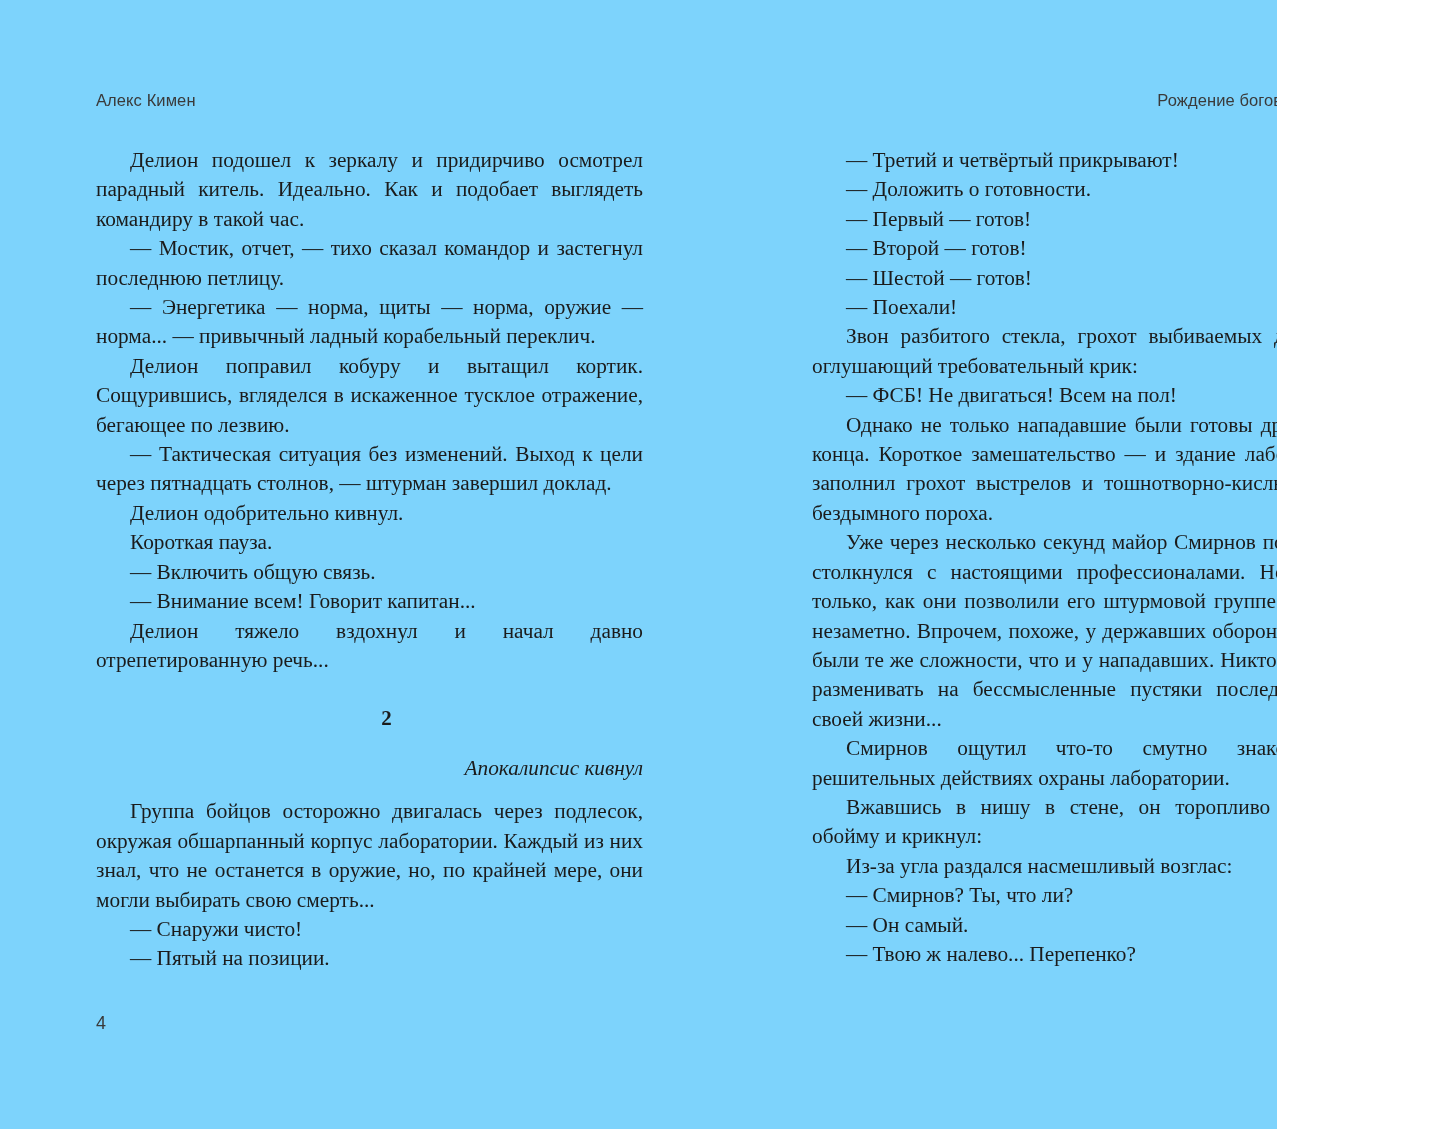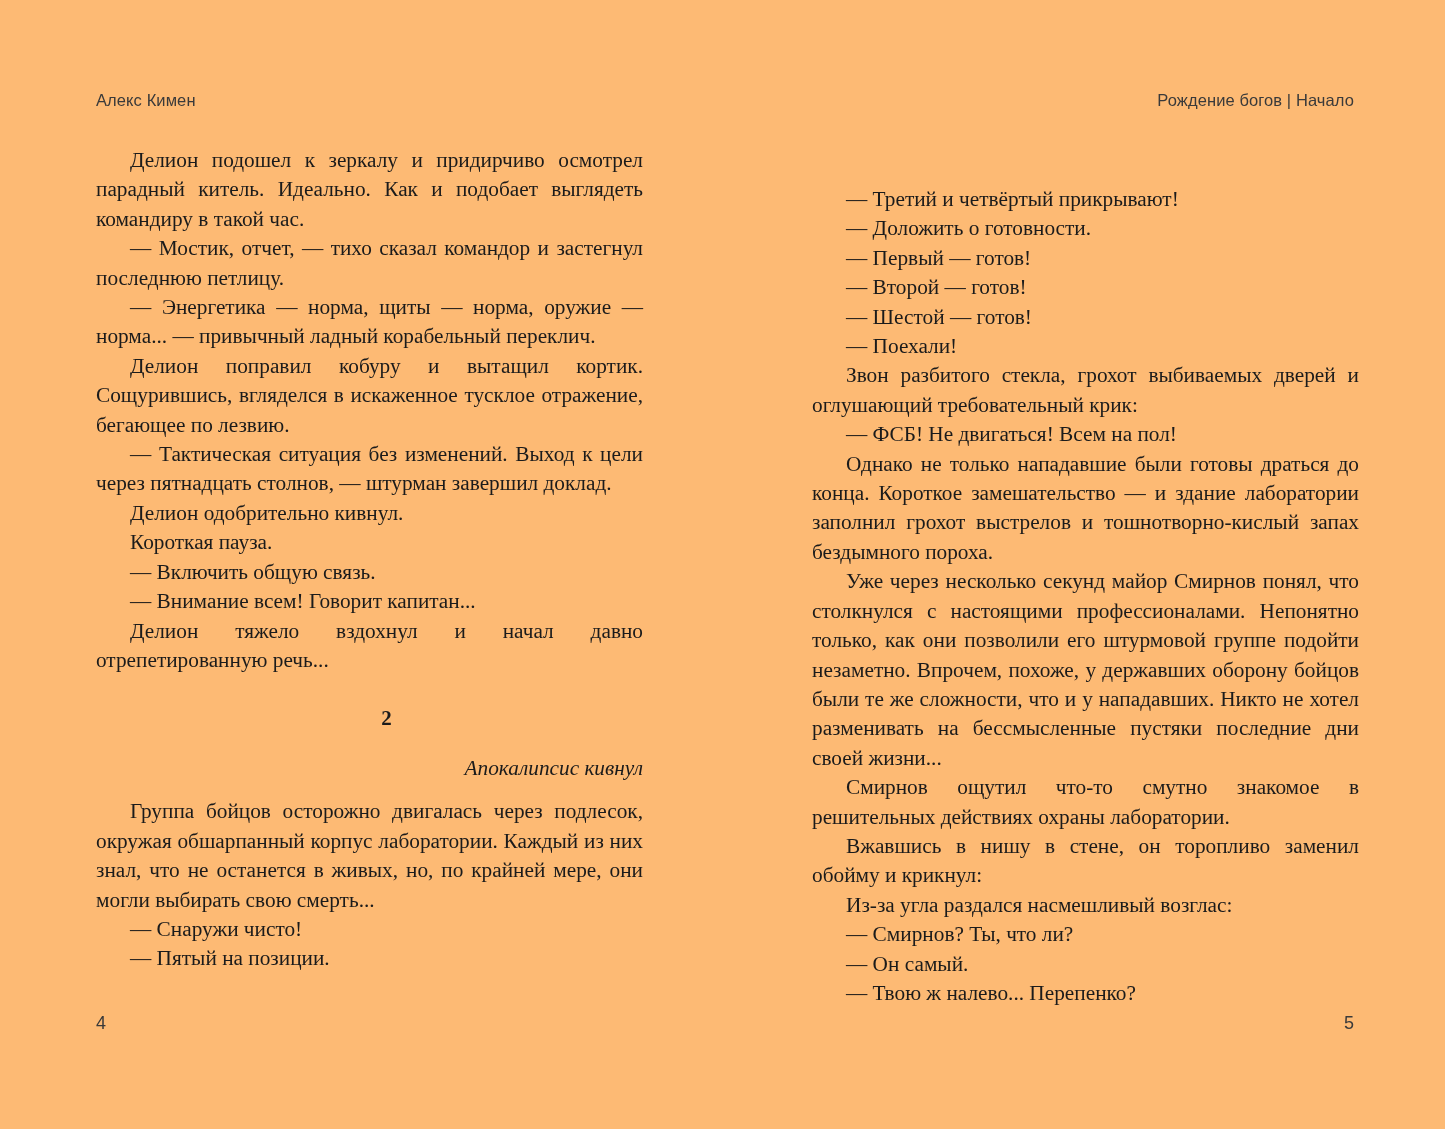--- a/index.html
+++ b/index.html
@@ -4,23 +4,23 @@
 <title>Рождение богов | Начало — стр. 4–5</title>
 <style>
   html, body {
     margin: 0;
     padding: 0;
     background: #ffffff;
   }
 
   .spread {
     position: relative;
-    width: 1445px;
+    width: 1277px;
     height: 1129px;
-    background: #fdba74;
+    background: #7dd3fc;
     overflow: hidden;
     font-family: "Liberation Serif", "DejaVu Serif", serif;
     color: #1b1b1b;
   }
 
   
   .page {
     position: absolute;
     top: 0;
     height: 1129px;
@@ -61,21 +61,21 @@
     top: 146px;
     width: 547px;
     font-size: 21.3px;
     line-height: 29.4px;
     text-align: justify;
     text-justify: inter-word;
     hyphens: manual;
     -webkit-hyphens: manual;
   }
   .column-left  { left: 96px; }
-  .column-right { left: 90px; margin-top: 39px; }
+  .column-right { left: 90px; }
 
   .column p {
     margin: 0;
     text-indent: 34px;
   }
 
   
   .chapter-number {
     margin: 0;
     padding-top: 28px;
@@ -113,21 +113,21 @@
       <p>— Тактическая ситуация без изменений. Выход к цели через пятнадцать столнов, — штурман завершил доклад.</p>
       <p>Делион одобрительно кивнул.</p>
       <p>Короткая пауза.</p>
       <p>— Включить общую связь.</p>
       <p>— Внимание всем! Говорит капитан...</p>
       <p>Делион тяжело вздохнул и начал давно отрепетированную речь...</p>
 
       <p class="chapter-number">2</p>
       <p class="chapter-subtitle">Апокалипсис кивнул</p>
 
-      <p>Группа бойцов осторожно двигалась через подлесок, окружая обшарпанный корпус лаборатории. Каждый из них знал, что не останется в живых, но, по крайней мере, они могли выбирать свою смерть...</p>
+      <p>Группа бойцов осторожно двигалась через подлесок, окружая обшарпанный корпус лаборатории. Каждый из них знал, что не останется в оружие, но, по крайней мере, они могли выбирать свою смерть...</p>
       <p>— Снаружи чисто!</p>
       <p>— Пятый на позиции.</p>
     </div>
 
     <div class="folio folio-left">4</div>
   </div>
 
   <div class="page page-right">
 
     <div class="runhead runhead-right">Рождение богов | Начало</div>

